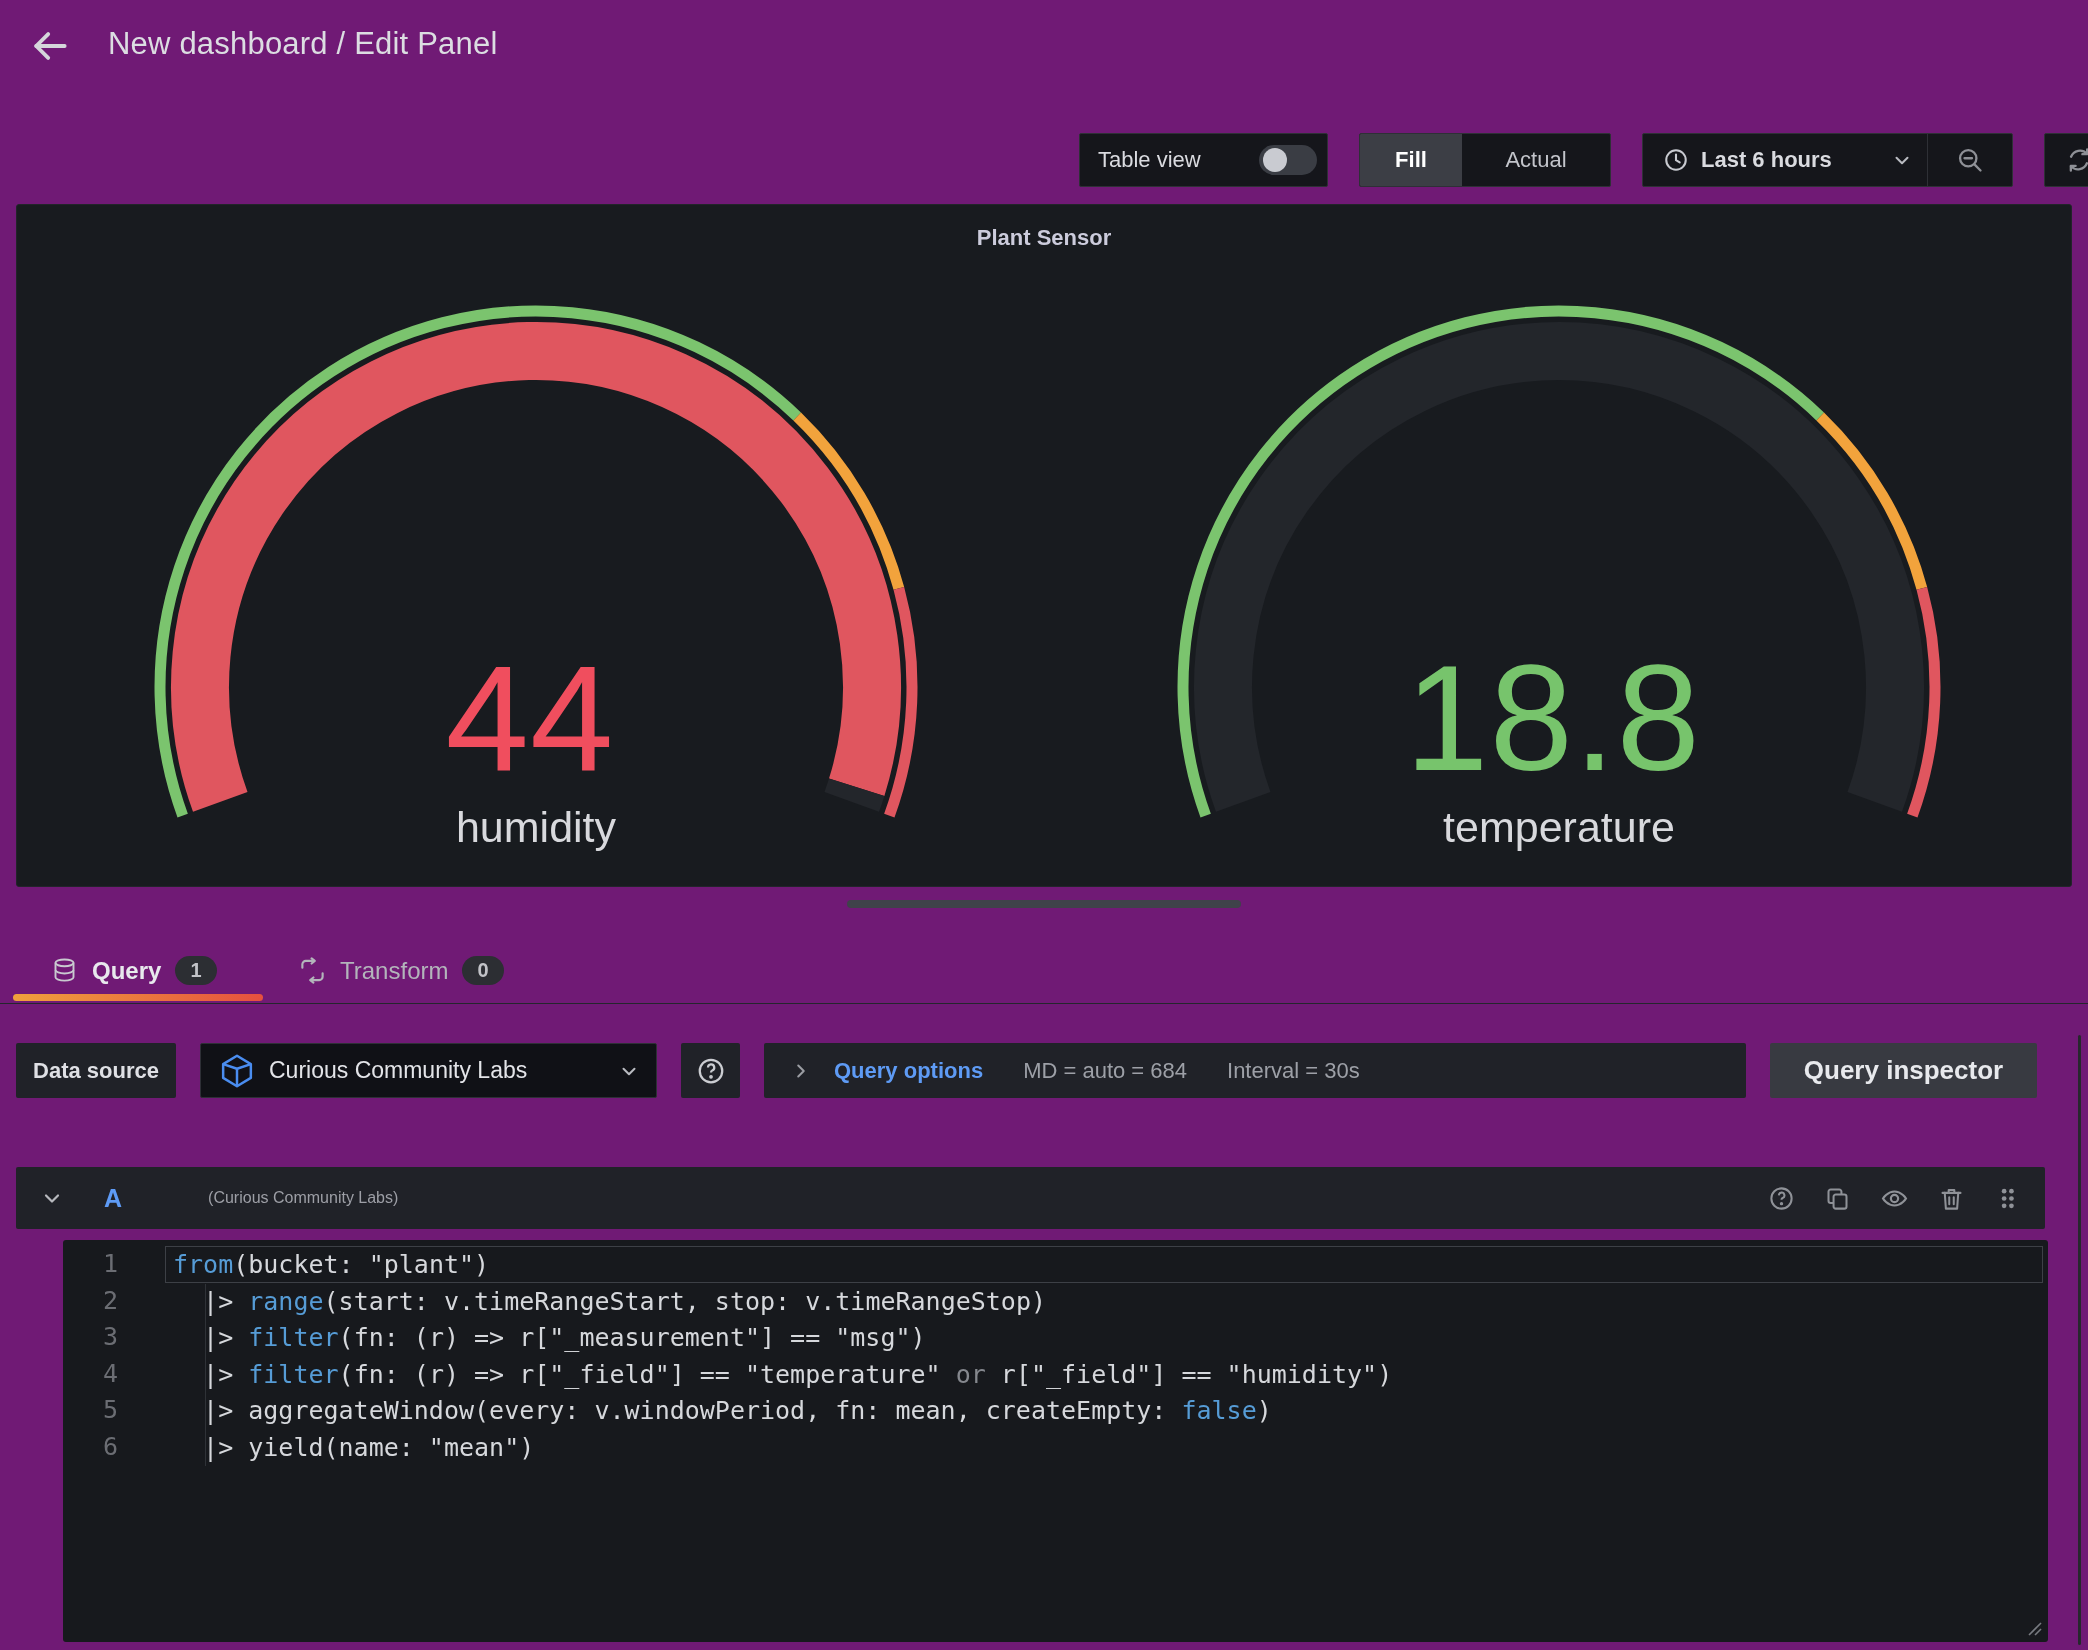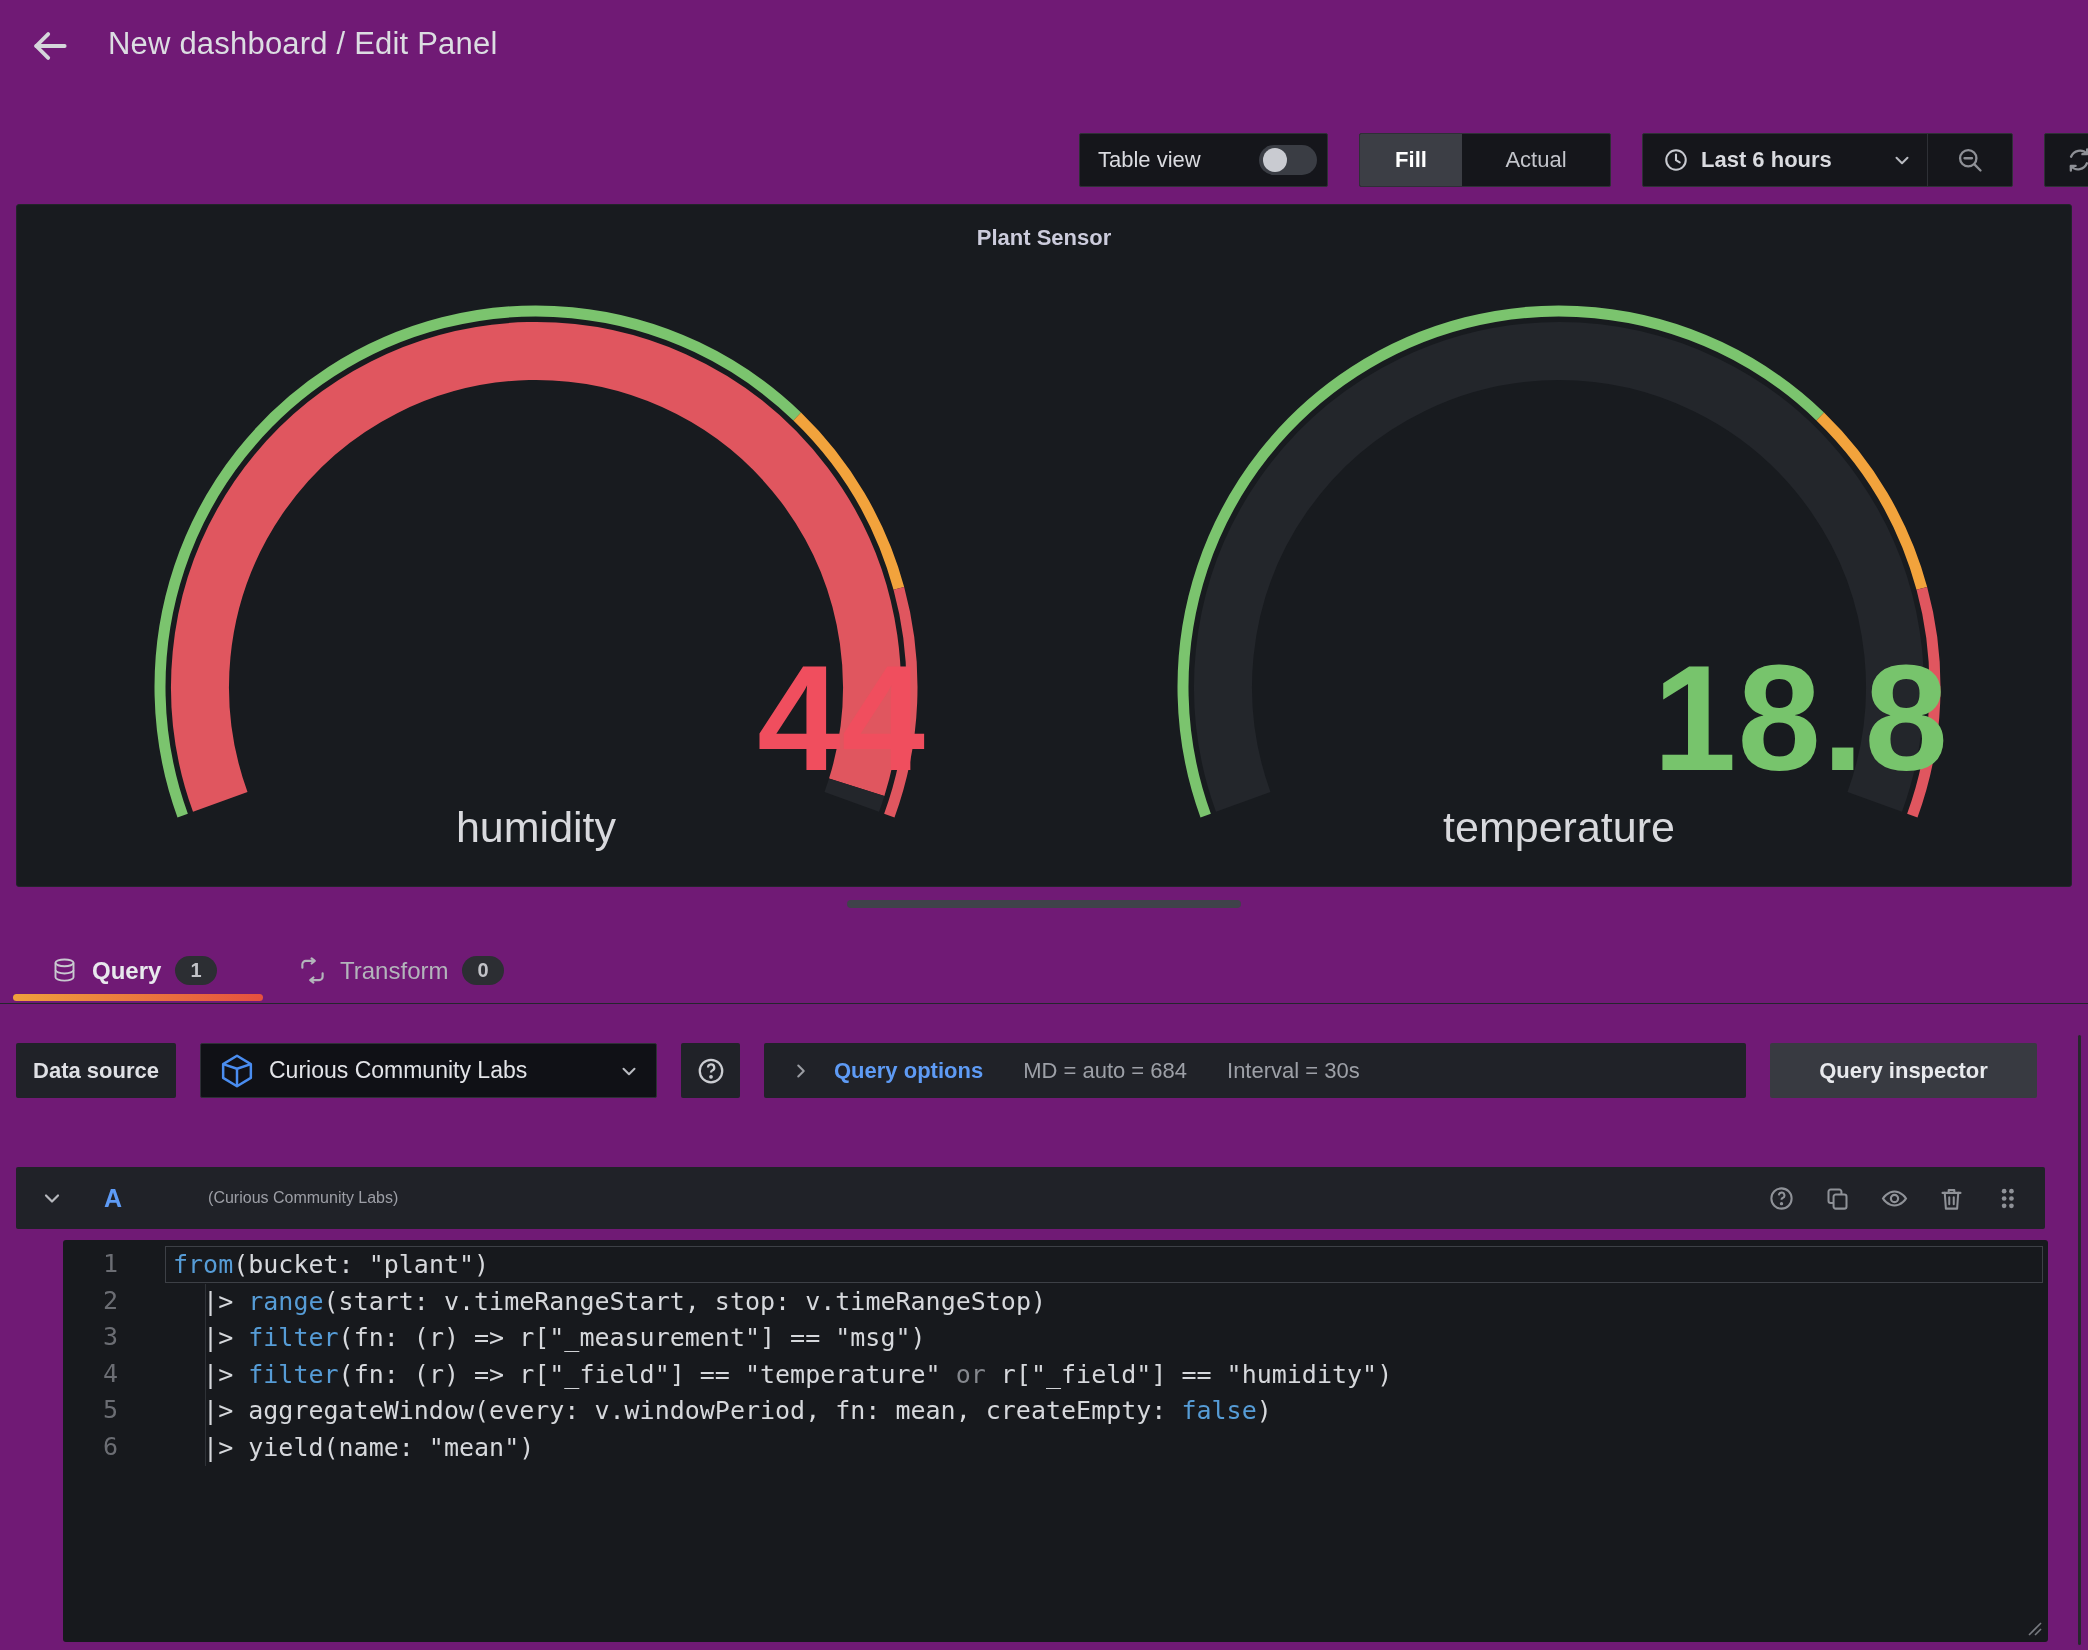--- a/index.html
+++ b/index.html
@@ -33,21 +33,21 @@
   .timebox-div { width:1px; align-self:stretch; background:#2e3036; }
   .timebox-zoom { width:84px; display:flex; align-items:center; justify-content:center; cursor:pointer; height:100%; }
   .refreshbox { width:69px; justify-content:center; cursor:pointer; }
 
   
   .panel { position:absolute; left:16px; top:204px; width:2056px; height:683px; background:#181b1f; border:1px solid #22242a; border-radius:3px; }
   .panel-title { position:absolute; left:0; right:0; top:14px; text-align:center; font-size:22px; font-weight:600; color:#ccccdc;margin-top:6px; }
   .gauge { position:absolute; top:92px; width:780px; height:566px; }
   .gauge.g0 { left:129px; } .gauge.g1 { left:1152px; }
   .gauge svg { position:absolute; left:0; top:0; }
-  .gauge-value { position:absolute; left:0; right:0; top:341px; height:160px; line-height:160px; text-align:right; font-size:150px; font-weight:700; letter-spacing:1px; }
+  .gauge-value { position:absolute; left:0; right:12px; top:341px; height:160px; line-height:160px; text-align:center; font-size:150px; font-weight:400; letter-spacing:1px; }
   .gauge-label { position:absolute; left:0; right:0; top:502px; height:56px; line-height:56px; text-align:center; font-size:43px; color:#d8d9dd; }
 
   
   .drag-handle { position:absolute; left:847px; top:900px; width:394px; height:8px; border-radius:4px; background:#3f424a; cursor:row-resize; }
 
   
   .tabsrow { position:absolute; left:0; top:938px; width:2088px; height:66px; border-bottom:1px solid #24262c; }
   .tab { position:absolute; top:0; height:100%; display:flex; align-items:center; gap:14px; cursor:pointer; }
   .tab.query { left:51px; } .tab.transform { left:299px; }
   .tab-label-active { font-size:24px; font-weight:700; color:#e8e9ed; }
@@ -58,21 +58,21 @@
   
   .qbar { position:absolute; left:16px; top:1043px; width:2021px; height:55px; display:flex; gap:24px; }
   .qbox { background:#202228; border-radius:2px; display:flex; align-items:center; }
   .ds-label { width:160px; justify-content:center; font-size:22px; font-weight:600; color:#dfe0e5; }
   .ds-picker { width:457px; background:#101116; border:1px solid #2e3036; padding:0 16px 0 18px; gap:14px; cursor:pointer; }
   .ds-name { font-size:23px; color:#e3e4e8; flex:1; }
   .help-box { width:59px; justify-content:center; cursor:pointer; }
   .qopts { flex:1; padding:0 10px 0 26px; gap:22px; }
   .qopts-link { font-size:22px; font-weight:600; color:#5e9bf5; cursor:pointer; }
   .qopts-stat { font-size:22px; color:#9da0a7; margin-left:18px; }
-  .qinspector { width:267px; justify-content:center; background:#383a41; font-size:22px; font-weight:600; color:#e8e9ed; cursor:pointer; border-radius:2px; }
+  .qinspector { width:267px; justify-content:center; background:#383a41; font-size:26px; font-weight:600; color:#e8e9ed; cursor:pointer; border-radius:2px; }
 
   
   .rowA { position:absolute; left:16px; top:1167px; width:2029px; height:62px; background:#202228; border-radius:2px; display:flex; align-items:center; }
   .rowA-chevron { margin-left:24px; cursor:pointer; }
   .rowA-ref { margin-left:40px; font-size:25px; font-weight:700; color:#5e9bf5; }
   .rowA-hint { margin-left:86px; font-size:16px; color:#9d9fa6; }
   .rowA-icons { margin-left:auto; margin-right:24px; display:flex; gap:29px; align-items:center; }
   .rowA-icons > span { cursor:pointer; display:flex; }
 
   

